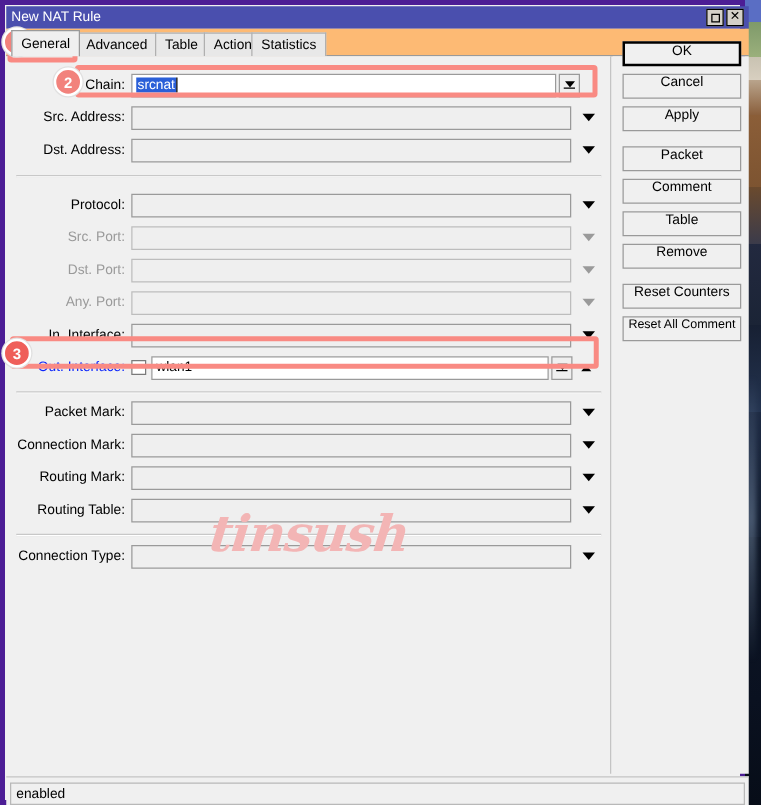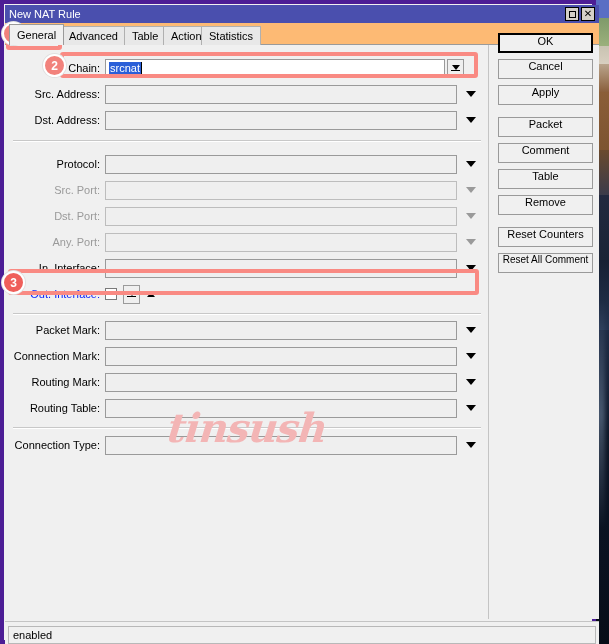--- a/index.html
+++ b/index.html
@@ -514,20 +514,23 @@
           <div class="arrow-flat">
               <i></i>
             </div>
         </div>
       </div>
 
       <div class="row" style="top:238px;">
         <div class="lbl blue">Out. Interface:</div>
         <div class="fieldwrap">
           <div class="checkbox"></div>
+          <div class="field white w-out">
+              <span>wlan1</span>
+            </div>
           <div class="arrow-box">
             <i></i>
             <span class="bar"></span>
           </div>
           <div class="arrow-box up" style="border:none;background:transparent;">
             <i></i>
           </div>
         </div>
       </div>
 

